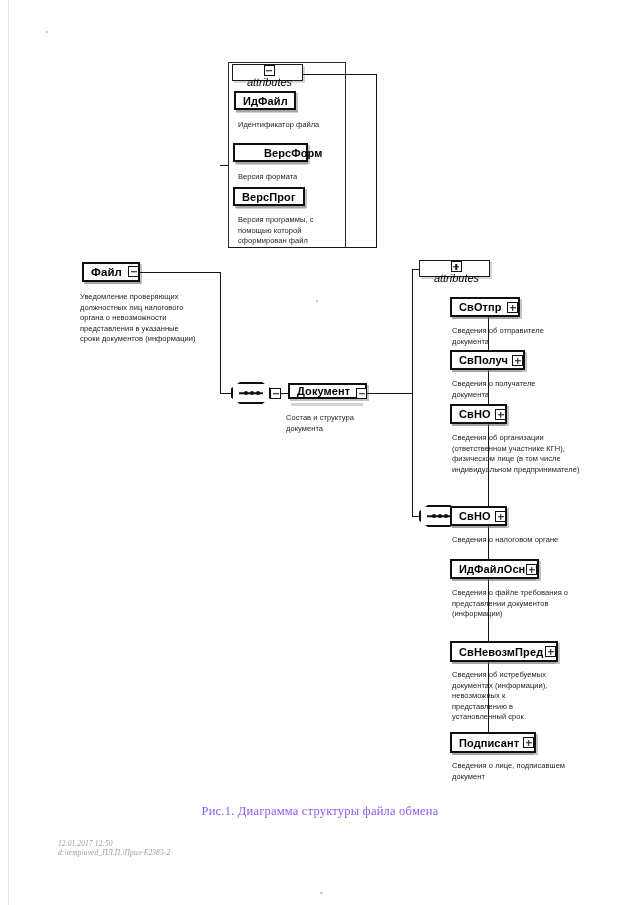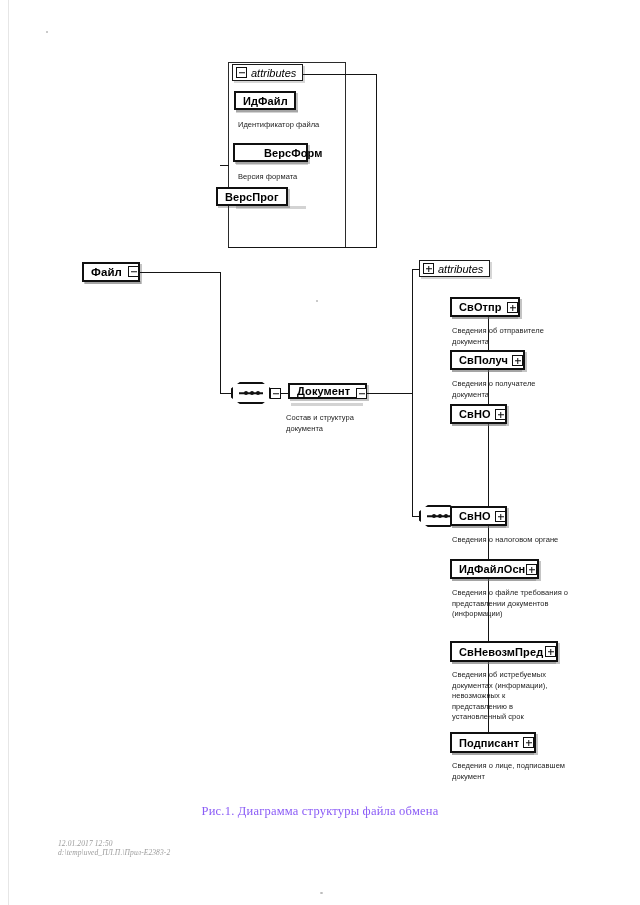--- a/index.html
+++ b/index.html
@@ -37,20 +37,21 @@
     width:1.5px;background:#101010;transform:translateX(-50%);
   }
 
   
   .attrbox{
     position:absolute;box-sizing:border-box;
     border:1.5px solid #1a1a1a;background:#fff;
     display:flex;align-items:center;
     font-style:italic;color:#000;white-space:nowrap;
     box-shadow:2px 2px 0 0 rgba(70,70,70,.22);
+    flex-direction:column;
   }
   .attrbox .albl{padding-left:4px;font-size:11px;}
   .attrbox .pmbox{position:relative;margin-left:5px;flex:0 0 auto;}
 
   
   .attr-region{
     position:absolute;box-sizing:border-box;
     border:1px solid #2b2b2b;background:transparent;
   }
 
@@ -113,29 +114,31 @@
   </div>
   <div class="docnote" style="left:238px;top:120px;width:118px;">Идентификатор файла</div>
 
   <div class="smudge" style="left:236px;top:162px;width:72px;height:3px;"></div>
   <div class="elbox" style="left:233px;top:143px;width:75px;height:19px;font-size:11px;padding-left:22px;">
     <span class="lbl">ВерсФорм</span>
   </div>
   <div class="docnote" style="left:238px;top:172px;width:118px;">Версия формата</div>
 
   <div class="smudge" style="left:236px;top:206px;width:70px;height:3px;"></div>
-  <div class="elbox" style="left:216px;top:187px;width:72px;height:19px;font-size:11px;">
+  <div class="elbox" style="left:233px;top:187px;width:72px;height:19px;font-size:11px;">
     <span class="lbl">ВерсПрог</span>
   </div>
+  <div class="docnote" style="left:238px;top:215px;width:104px;">Версия программы, с помощью которой сформирован файл</div>
 
   <div class="smudge" style="left:85px;top:281px;width:56px;height:3px;"></div>
   <div class="elbox" style="left:82px;top:262px;width:58px;height:20px;font-size:11.5px;">
     <span class="lbl">Файл</span>
   </div>
   <div class="pmbox" style="left:128px;top:266px;"></div>
+  <div class="docnote" style="left:80px;top:292px;width:116px;">Уведомление проверяющих должностных лиц налогового органа о невозможности представления в указанные сроки документов (информации)</div>
 
   <div class="hline" style="left:139px;top:272px;width:81px;"></div>
   <div class="vline" style="left:220px;top:272px;height:121px;"></div>
 
   <div class="hline" style="left:220px;top:165px;width:9px;"></div>
 
   <div class="hline" style="left:220px;top:393px;width:12px;"></div>
 
   <div class="seq" style="left:231px;top:382px;">
     <span class="dots"></span>
@@ -189,20 +192,21 @@
   </div>
   <div class="pmbox plus" style="left:512px;top:355px;"></div>
   <div class="docnote" style="left:452px;top:379px;width:122px;">Сведения о получателе документа</div>
 
   <div class="hline" style="left:488px;top:414px;width:10px;"></div>
   <div class="smudge" style="left:452px;top:423px;width:54px;height:3px;"></div>
   <div class="elbox" style="left:450px;top:404px;width:57px;height:20px;font-size:11px;">
     <span class="lbl">СвНО</span>
   </div>
   <div class="pmbox plus" style="left:495px;top:409px;"></div>
+  <div class="docnote" style="left:452px;top:433px;width:128px;">Сведения об организации (ответственном участнике КГН), физическом лице (в том числе индивидуальном предпринимателе)</div>
 
   <div class="hline" style="left:488px;top:516px;width:10px;"></div>
   <div class="smudge" style="left:452px;top:525px;width:54px;height:3px;"></div>
   <div class="elbox" style="left:450px;top:506px;width:57px;height:20px;font-size:11px;">
     <span class="lbl">СвНО</span>
   </div>
   <div class="pmbox plus" style="left:495px;top:511px;"></div>
   <div class="docnote" style="left:452px;top:535px;width:134px;">Сведения о налоговом органе</div>
 
   <div class="hline" style="left:488px;top:569px;width:10px;"></div>

